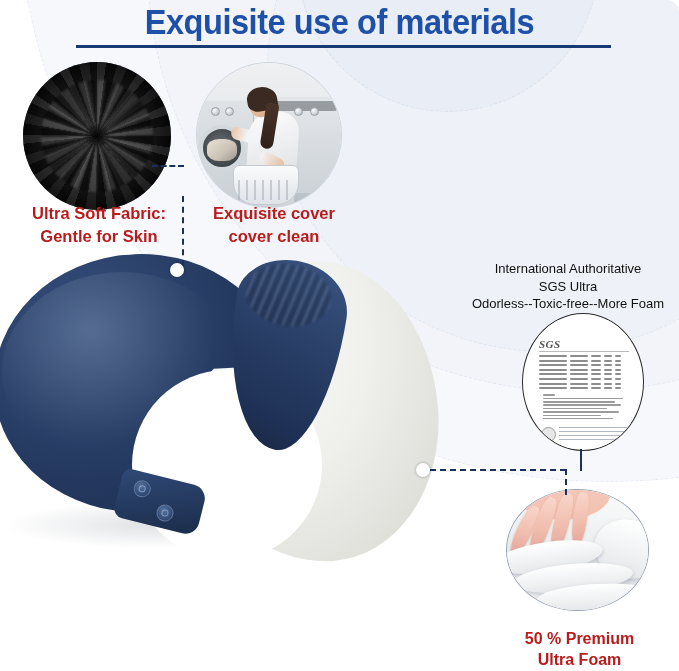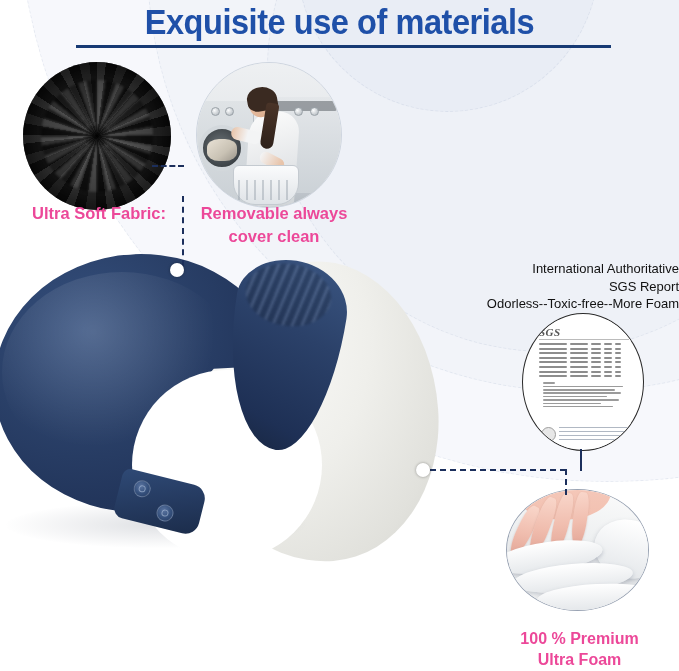--- a/index.html
+++ b/index.html
@@ -9,20 +9,21 @@
   }
   body {
     font-family: "Liberation Sans", sans-serif;
   }
   #infographic {
     position: relative;
     width: 679px;
     height: 671px;
     overflow: hidden;
     background: #ffffff;
+    border-radius: 13px;
   }
 
   
   .bg-layer {
     position: absolute;
     inset: 0;
     overflow: hidden;
     pointer-events: none;
   }
   .bg-circle {
@@ -282,21 +283,21 @@
     width: 94px; height: 128px;
     background: #ffffff;
   }
   #sgs-doc .sgs-logo {
     font-family: "Liberation Serif", serif;
     font-style: italic;
     font-weight: bold;
     font-size: 11px;
     color: #555;
     letter-spacing: 0.5px;
-    margin: 6px 0 1px 2px;
+    margin: 18px 0 1px 2px;
   }
   #sgs-doc .sgs-rule {
     height: 1px; background: #bbb; margin: 1px 2px 3px 2px;
   }
   #sgs-doc .sgs-row {
     display: flex;
     gap: 3px;
     margin: 0 2px 2.6px 2px;
   }
   #sgs-doc .sgs-cell {
@@ -489,21 +490,21 @@
     width: 300px; height: 46px;
     border-radius: 50%;
     background: radial-gradient(ellipse, rgba(60,70,90,0.16) 0%, rgba(255,255,255,0) 72%);
     z-index: 1;
   }
 
   
   .caption {
     position: absolute;
     text-align: center;
-    color: #ec4899;
+    color: #b91c1c;
     z-index: 7;
   }
   .cap-left {
     left: 6px; top: 202px;
     width: 186px;
     font-size: 16.5px;
     font-weight: bold;
     line-height: 23px;
   }
   .cap-mid {
@@ -513,21 +514,20 @@
     font-weight: bold;
     line-height: 23px;
   }
   .cap-sgs {
     left: 457px; top: 260px;
     width: 222px;
     font-size: 13px;
     font-weight: normal;
     line-height: 17.5px;
     color: #111;
-    text-align: right;
   }
   .cap-foam {
     left: 480px; top: 628px;
     width: 199px;
     font-size: 16px;
     font-weight: bold;
     line-height: 21px;
   }
 
   
@@ -612,29 +612,30 @@
     <div class="lc-arm"></div>
     <div class="lc-arm2"></div>
     <div class="lc-person-head"></div>
     <div class="lc-hair"></div>
     <div class="lc-pony"></div>
     <div class="lc-basket"></div>
   </div>
 
   <div class="caption cap-left">
     <div>Ultra Soft Fabric:</div>
+    <div>Gentle for Skin</div>
   </div>
   <div class="caption cap-mid">
-    <div>Removable always</div>
+    <div>Exquisite cover</div>
     <div>cover clean</div>
   </div>
 
   <div class="caption cap-sgs">
     <div>International Authoritative</div>
-    <div>SGS Report</div>
+    <div>SGS Ultra</div>
     <div>Odorless--Toxic-free--More Foam</div>
   </div>
 
   <div id="sgs-circle">
     <div id="sgs-doc">
       <div class="sgs-logo">SGS</div>
       <div class="sgs-rule"></div>
       <div class="sgs-row">
         <div class="sgs-cell c-a"></div>
         <div class="sgs-cell c-b"></div>
@@ -713,21 +714,21 @@
     <div class="finger fg1"></div>
     <div class="finger fg2"></div>
     <div class="finger fg3"></div>
     <div class="finger fg4"></div>
     <div class="foam-fold ff1"></div>
     <div class="foam-fold ff2"></div>
     <div class="foam-fold ff3"></div>
   </div>
 
   <div class="caption cap-foam">
-    <div>100 % Premium</div>
+    <div>50 % Premium</div>
     <div>Ultra Foam</div>
   </div>
 
   <div id="pillow">
     <div class="pillow-shadow"></div>
     <div class="foam-body"></div>
     <div class="navy-u"></div>
     <div class="navy-inner-cut"></div>
     <div class="navy-arm"></div>
     <div class="navy-main-shade"></div>

